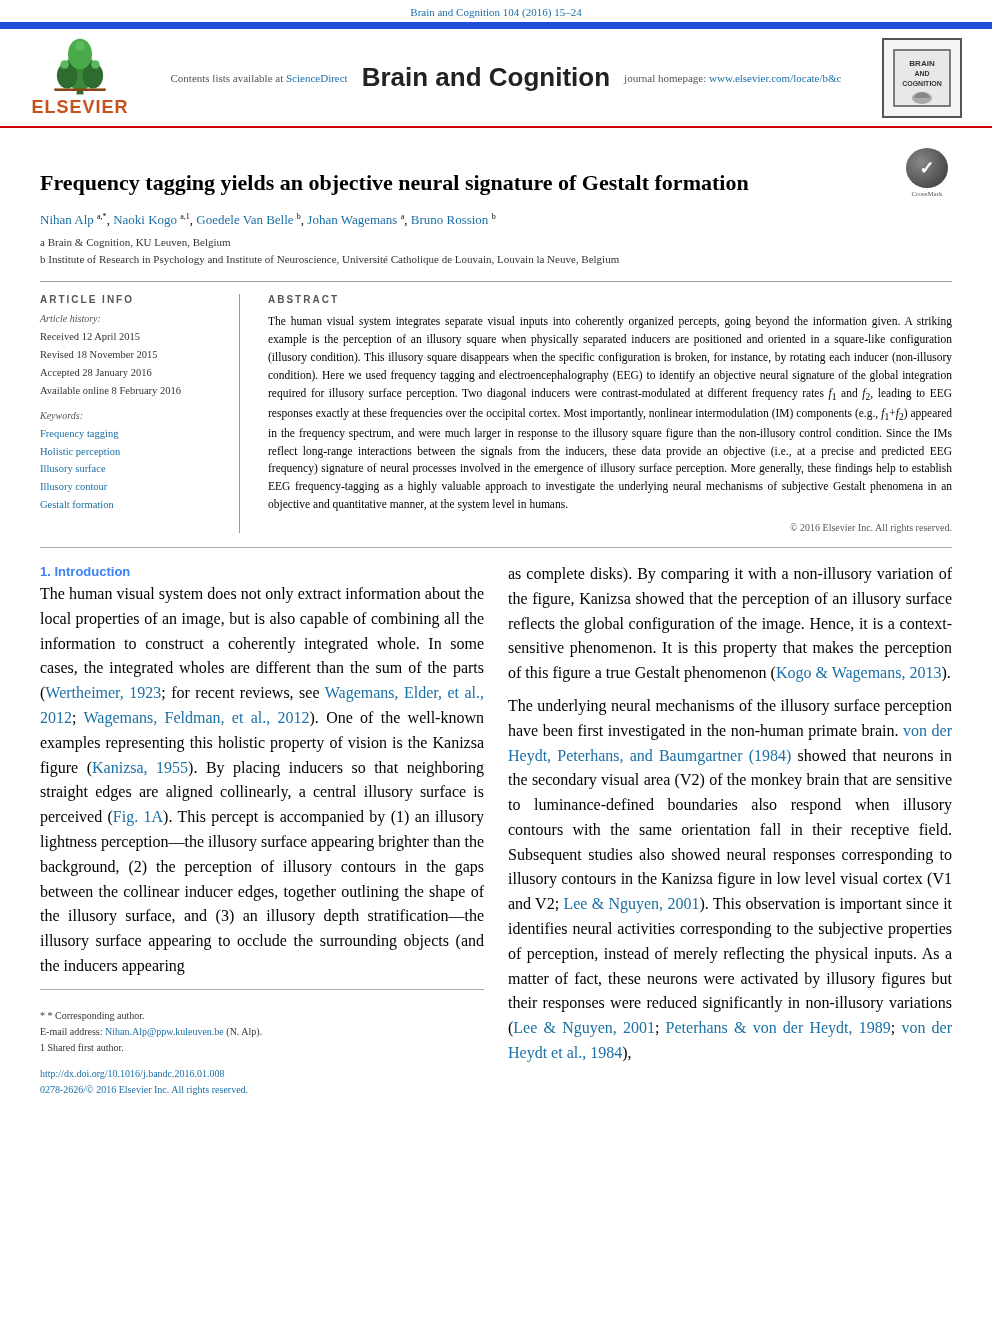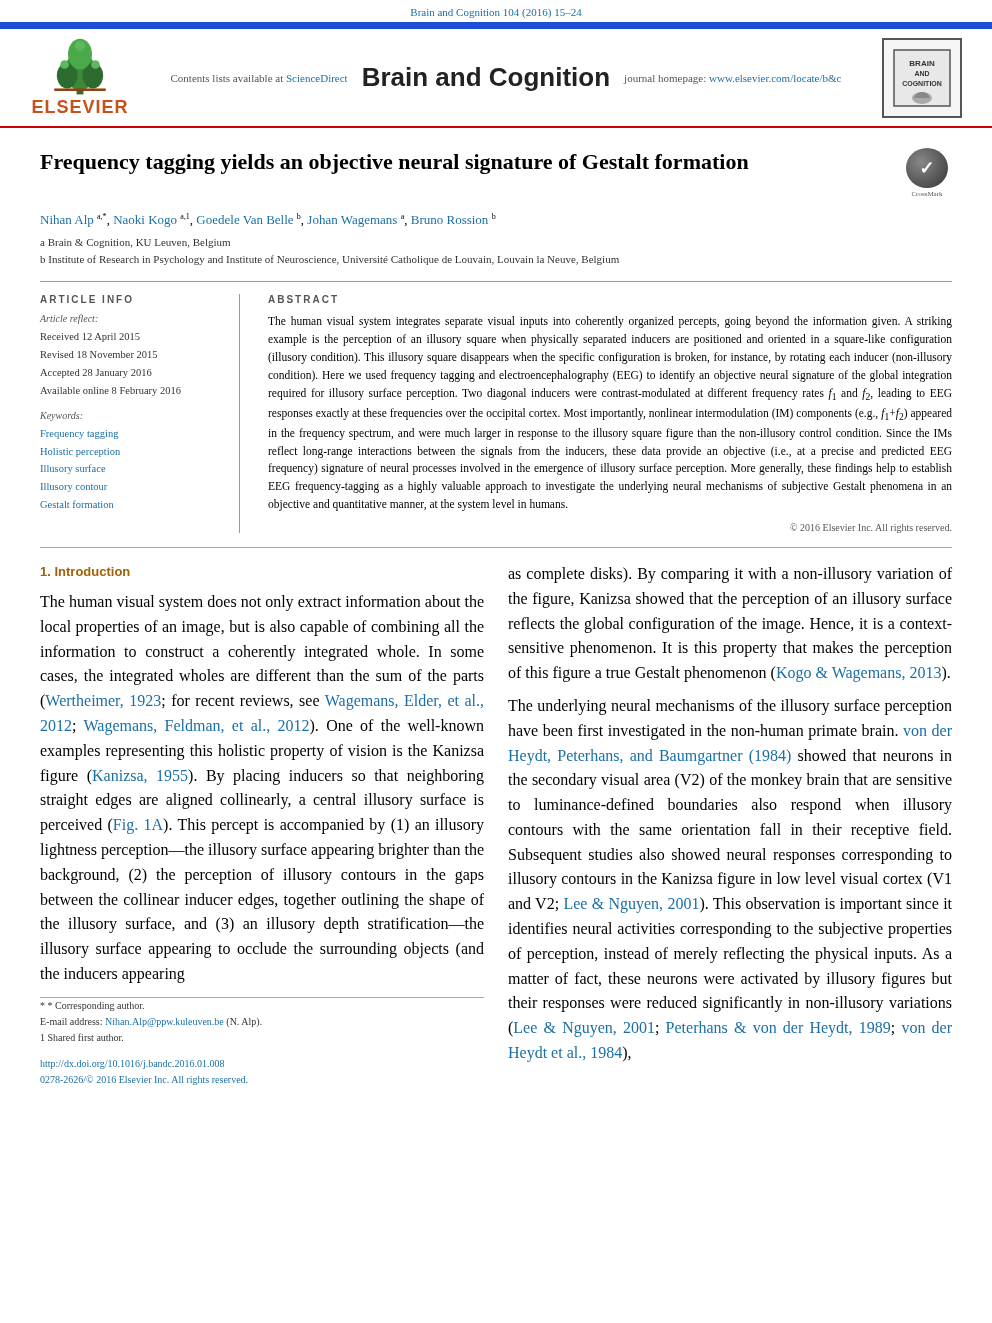--- a/index.html
+++ b/index.html
@@ -98,21 +98,21 @@
       color: #333;
       background: #f5f5f5;
       line-height: 1.2;
       padding: 4px;
     }
     .main-content {
       padding: 20px 40px 20px 40px;
     }
     .article-title-section {
       display: flex;
-      align-items: flex-start;
+      align-items: flex-end;
       gap: 10px;
       margin-bottom: 14px;
     }
     .article-title {
       font-size: 22px;
       font-weight: bold;
       color: #000;
       flex: 1;
       line-height: 1.3;
     }
@@ -228,38 +228,37 @@
     .body-col {
       flex: 1;
       font-size: 11.5px;
       line-height: 1.55;
       text-align: justify;
       color: #000;
     }
     .section-heading {
       font-size: 13px;
       font-weight: bold;
-      color: #a16207;
-      margin-bottom: 8px;
+      color: #3b82f6;
       font-family: Arial, sans-serif;
     }
     .body-text {
       margin-bottom: 8px;
       font-size: 16px;
       line-height: 1.55;
       text-align: justify;
     }
     .inline-link {
       color: #1a6fa5;
       text-decoration: none;
     }
     .footnote-section {
       border-top: 1px solid #aaa;
       margin-top: 10px;
-      padding-top: 0;
+      padding-top: 18px;
       font-size: 10px;
       color: #333;
       line-height: 1.6;
     }
     .doi-section {
       margin-top: 10px;
       font-size: 10px;
       color: #1a6fa5;
       line-height: 1.6;
     }
@@ -347,21 +346,21 @@
 
   <div class="affiliations">
     <div>a Brain &amp; Cognition, KU Leuven, Belgium</div>
     <div>b Institute of Research in Psychology and Institute of Neuroscience, Université Catholique de Louvain, Louvain la Neuve, Belgium</div>
   </div>
 
   <div class="two-column-section">
 
     <div class="article-info-col">
       <div class="section-label">ARTICLE INFO</div>
-      <div class="info-subsection-label">Article reflect:</div>
+      <div class="info-subsection-label">Article history:</div>
       <div class="info-dates">
         <div>Received 12 April 2015</div>
         <div>Revised 18 November 2015</div>
         <div>Accepted 28 January 2016</div>
         <div>Available online 8 February 2016</div>
       </div>
       <div class="info-subsection-label">Keywords:</div>
       <div class="keywords-list">
         <a class="keyword-link" href="#">Frequency tagging</a><br>
         <a class="keyword-link" href="#">Holistic perception</a><br>

